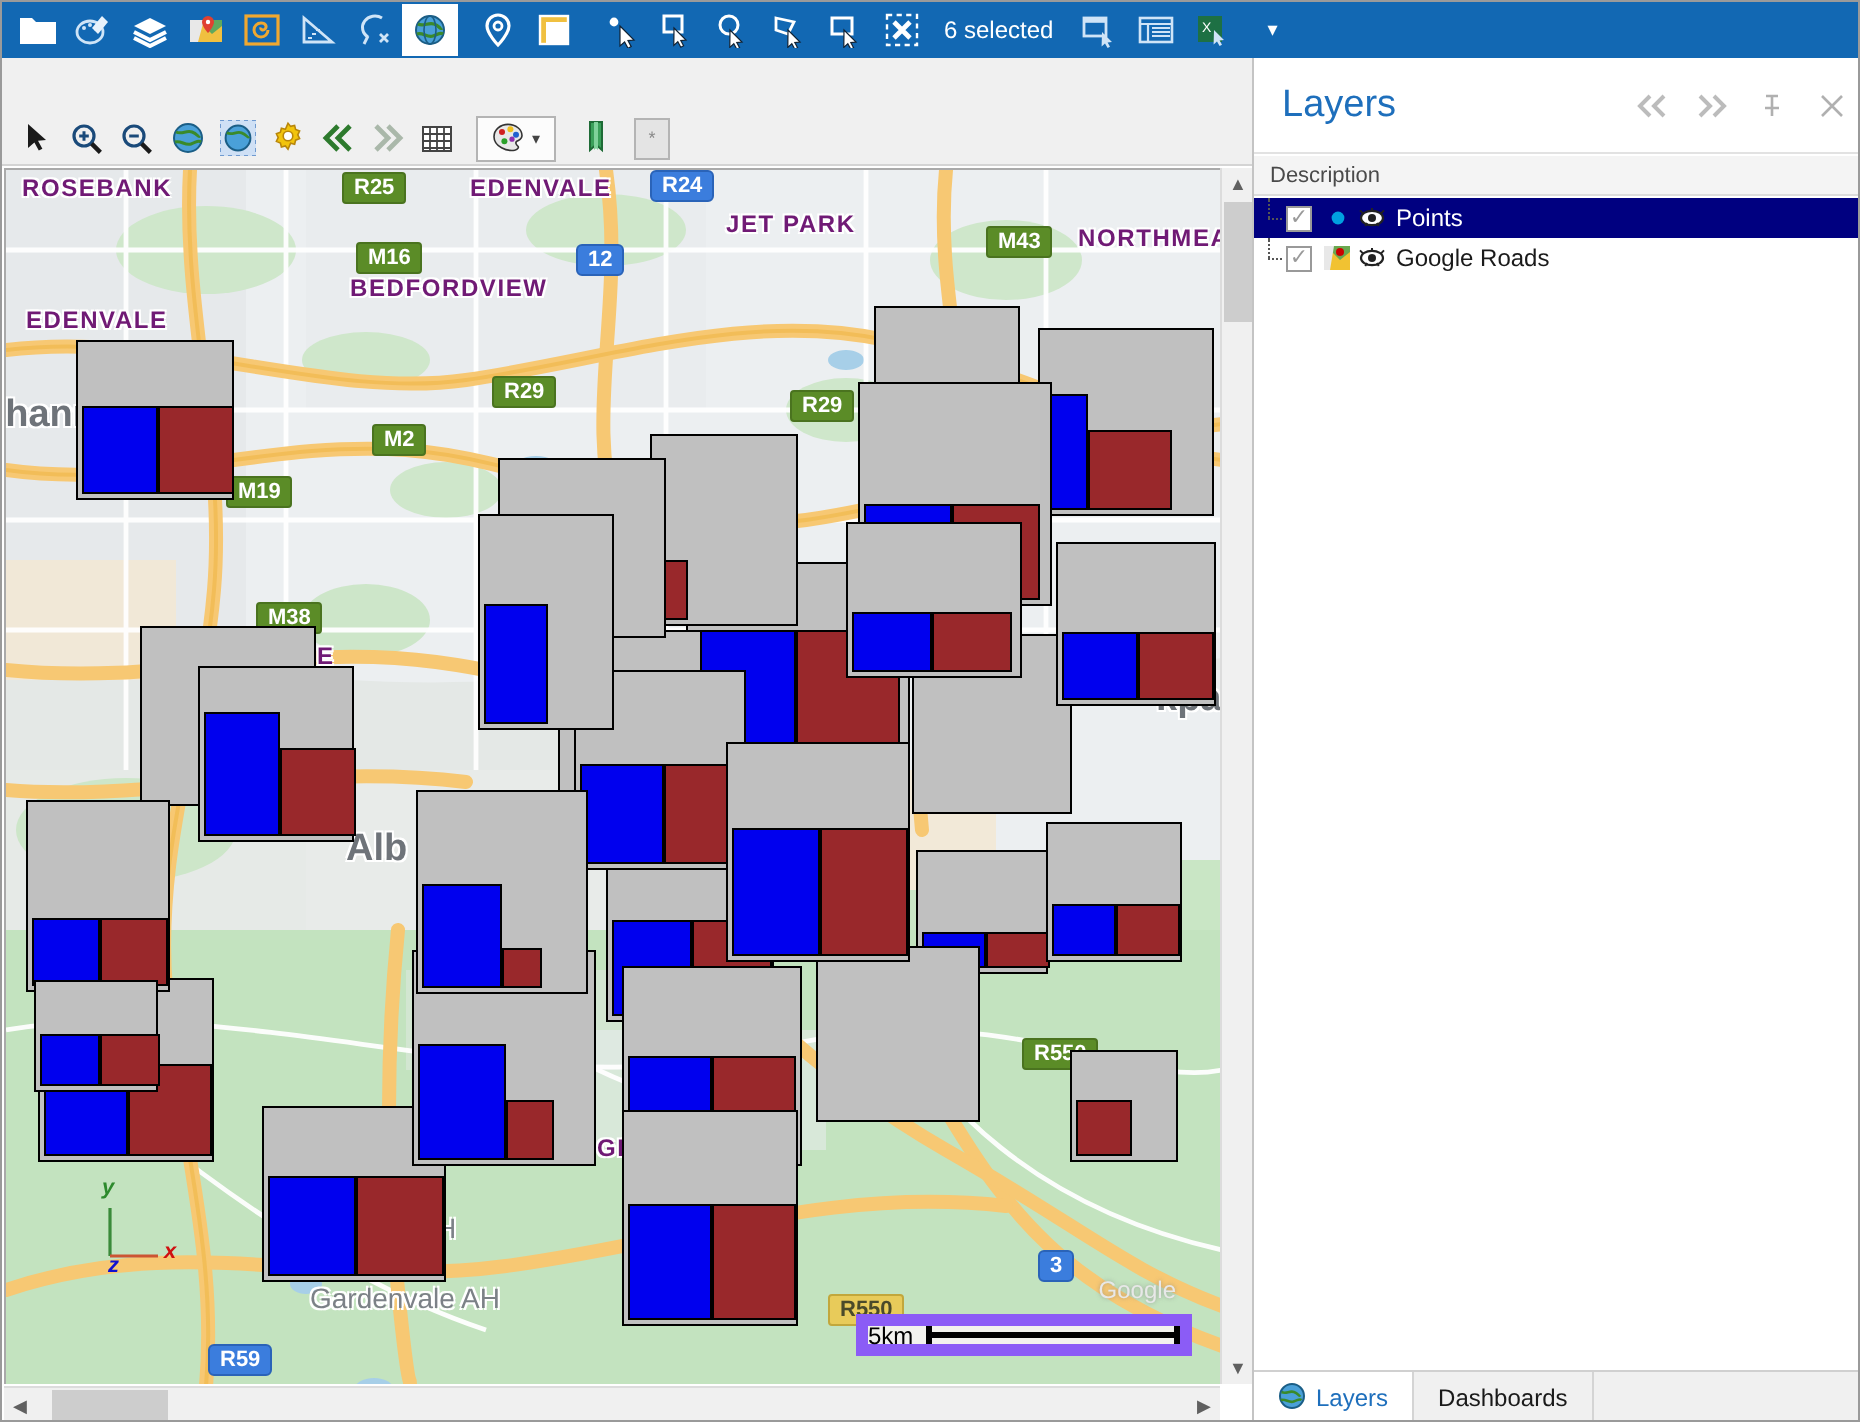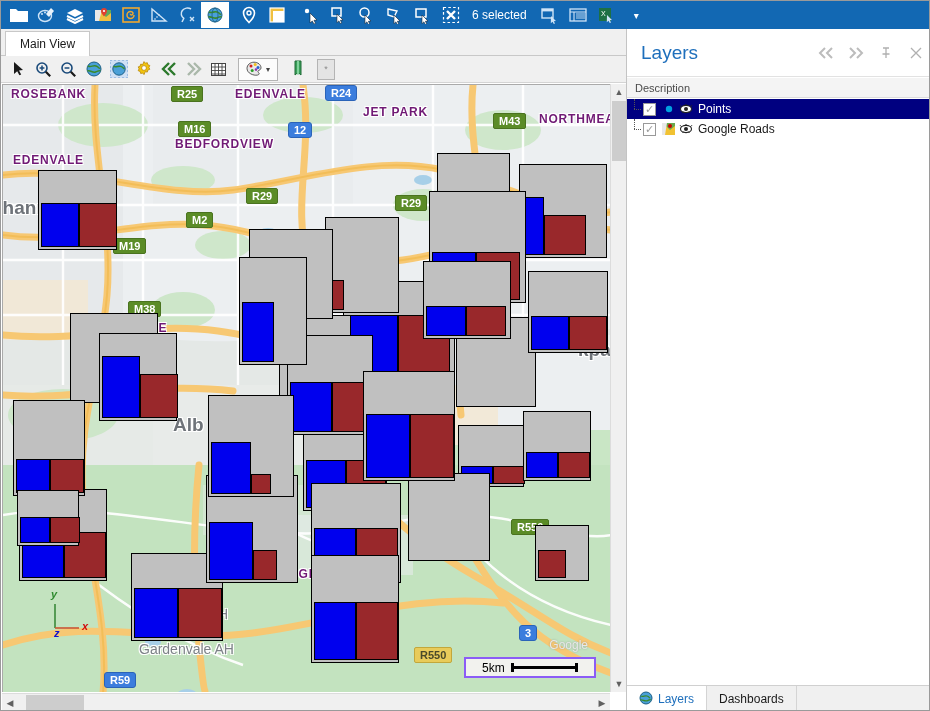--- a/index.html
+++ b/index.html
@@ -139,24 +139,24 @@
   #hscroll .arrow.left { left: 0; }
   #hscroll .arrow.right { right: 0; }
   #hthumb {
     position: absolute; left: 24px; top: 1px;
     width: 58px; height: 15px; background: #cdcdcd;
   }
 
   
   #scalebar {
     position: absolute; right: 14px; bottom: 14px;
-    width: 132px; height: 21px;
+    width: 168px; height: 21px;
     background: #f2f2ee;
-    border: 2px solid #8b5cf6;
-    display: flex; align-items: center; padding: 0 16px;
+    border: 6px solid #8b5cf6;
+    display: flex; align-items: center; padding: 0 0;
     z-index: 40;
   }
   #scalebar .txt { font-size: 12px; color: #000; margin-right: 6px; }
   #scalebar .bar { flex: 1; position: relative; height: 9px; }
   #scalebar .bar .line {
     position: absolute; left: 0; right: 0; top: 3px; height: 3px; background: #000;
   }
   #scalebar .bar .cap {
     position: absolute; top: 0; width: 3px; height: 9px; background: #000;
   }
@@ -417,26 +417,20 @@
     <div class="rb-btn">
       <svg width="20" height="18" viewBox="0 0 20 18">
           <rect x="3" y="2" width="12" height="13" fill="#1d7044"></rect>
           <text x="5" y="10" font-size="7" fill="#fff" font-family="sans-serif">X</text>
           <path d="M11 9l5 5-2.2.2 1.2 2.2-1.2.6-1.3-2.3-1.7 1.5z" fill="#cfe4f7"></path>
         </svg>
     </div>
     <div class="rb-caret">▾</div>
   </div>
 
-  <div id="tabstrip">
-    <div id="view-tab">
-      <span>Main View</span>
-    </div>
-    <div id="tab-overflow">▾</div>
-  </div>
 
   <div id="mappanel">
 
     <div id="maptools">
       <div class="mt-btn">
         <svg width="16" height="16" viewBox="0 0 16 16">
             <path d="M3 1l9 8-4 .4 2.2 4-1.8.9-2.2-4.1L3 13z" fill="#1a1a1a"></path>
           </svg>
       </div>
       <div class="mt-btn">
@@ -582,21 +576,21 @@
         <div class="mlabel" style="left:360px;top:20px;">JET PARK</div>
         <div class="mlabel" style="left:536px;top:27px;">NORTHMEAD</div>
         <div class="mlabel" style="left:172px;top:52px;">BEDFORDVIEW</div>
         <div class="mlabel" style="left:10px;top:68px;">EDENVALE</div>
         <div class="mlabel big" style="left:-12px;top:112px;">ohannesburg</div>
         <div class="mlabel" style="left:146px;top:236px;">NE</div>
         <div class="mlabel big" style="left:575px;top:254px;">kpa</div>
         <div class="mlabel big" style="left:170px;top:329px;">Alb</div>
         <div class="mlabel town" style="left:25px;top:479px;">Eikenhof</div>
         <div class="mlabel" style="left:232px;top:482px;">PALM RIDGE</div>
-        <div class="mlabel town" style="left:136px;top:556px;text-align:center;">Gardenvale AH</div>
+        <div class="mlabel town" style="left:152px;top:556px;text-align:center;">Gardenvale AH</div>
         <div class="mlabel town" style="left:215px;top:521px;">H</div>
       </div>
 
       <div>
         <div class="shield green" style="left:168px;top:1px;">R25</div>
         <div class="shield blue" style="left:322px;top:0px;">R24</div>
         <div class="shield green" style="left:490px;top:28px;">M43</div>
         <div class="shield green" style="left:175px;top:36px;">M16</div>
         <div class="shield blue" style="left:285px;top:37px;">12</div>
         <div class="shield green" style="left:243px;top:103px;">R29</div>

